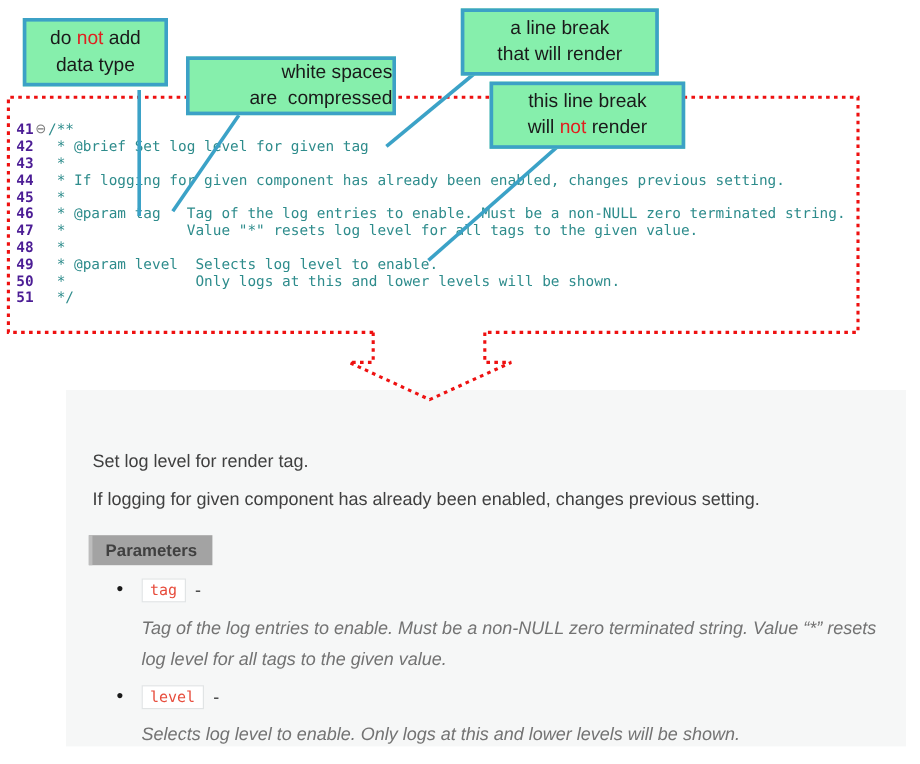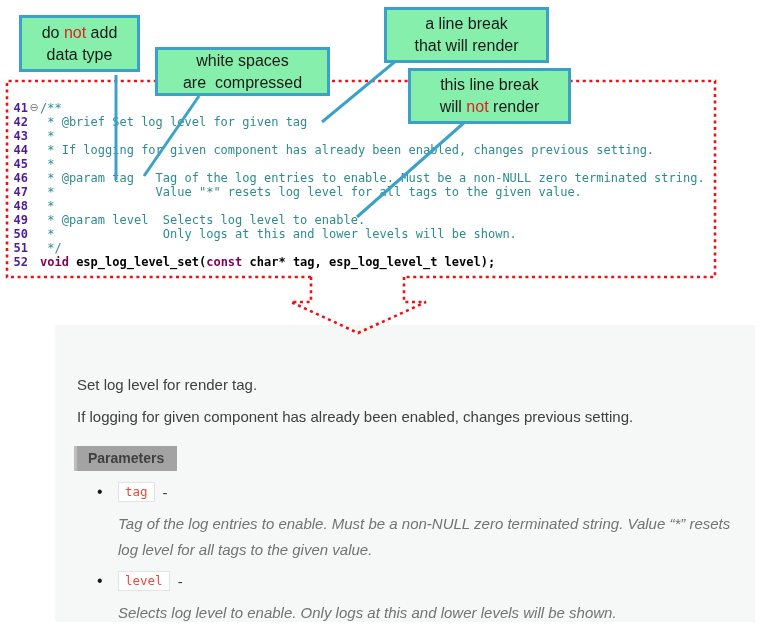--- a/index.html
+++ b/index.html
@@ -9,21 +9,21 @@
   
   #overlay{position:absolute;left:0;top:0;z-index:5;pointer-events:none;}
 
   
   .callout{position:absolute;z-index:6;background:#86efac;border:3px solid #3ca1c6;
            display:flex;flex-direction:column;justify-content:center;align-items:center;
            font-size:16px;line-height:22px;color:#1a1a1a;text-align:center;}
   .co-line{white-space:pre;}
   .co-line .red{color:#e02020;}
   #callout-0{left:19px;top:15px;width:115px;height:51px;}
-  #callout-1{left:155px;top:47px;width:169px;height:43px;}
+  #callout-1{left:155px;top:47px;width:169px;height:43px;align-items:flex-end;}
   #callout-2{left:384px;top:7px;width:159px;height:50px;}
   #callout-3{left:408px;top:68px;width:157px;height:50px;}
 
   
   #code-editor{position:absolute;left:6px;top:101px;z-index:2;
                font-family:"DejaVu Sans Mono","Liberation Mono",monospace;font-size:12px;}
   .cl{display:flex;height:14px;line-height:14px;}
   .ln{width:22px;text-align:right;color:#4c1d95;flex:none;font-weight:bold;}
   .fold{width:12px;text-align:center;color:#7b7b7b;font-size:11px;
         font-family:"DejaVu Sans",sans-serif;flex:none;}
@@ -119,25 +119,20 @@
       <div class="cl">
         <span class="ln">50</span>
         <span class="fold"></span>
         <span class="lc"><span class="cm"> *               Only logs at this and lower levels will be shown.</span></span>
       </div>
       <div class="cl">
         <span class="ln">51</span>
         <span class="fold"></span>
         <span class="lc"><span class="cm"> */</span></span>
       </div>
-      <div class="cl">
-        <span class="ln">52</span>
-        <span class="fold"></span>
-        <span class="lc"><span class="kw">void</span><span class="pl"> esp_log_level_set(</span><span class="kw">const</span><span class="pl"> char* tag, esp_log_level_t level);</span></span>
-      </div>
     </div>
 
   <div id="doc-panel"></div>
   <div id="sig-box"><span class="sg-kt">void </span><span class="sg-fn">esp_log_level_set</span><span class="sg-pl">(</span><span class="sg-kti">const</span><span class="sg-pl">  char </span><span class="sg-pl">*</span><span class="sg-pi">tag</span><span class="sg-pl">, </span><span class="sg-lk">esp_log_level_t </span><span class="sg-lki">level</span><span class="sg-pl">)</span></div>
   <div id="doc-brief" class="docp">Set log level for render tag.</div>
   <div id="doc-details" class="docp">If logging for given component has already been enabled, changes previous setting.</div>
   <div id="params-label">Parameters</div>
   <div id="param-0" class="param">
       <div class="phead">
         <span class="dot">•</span>

